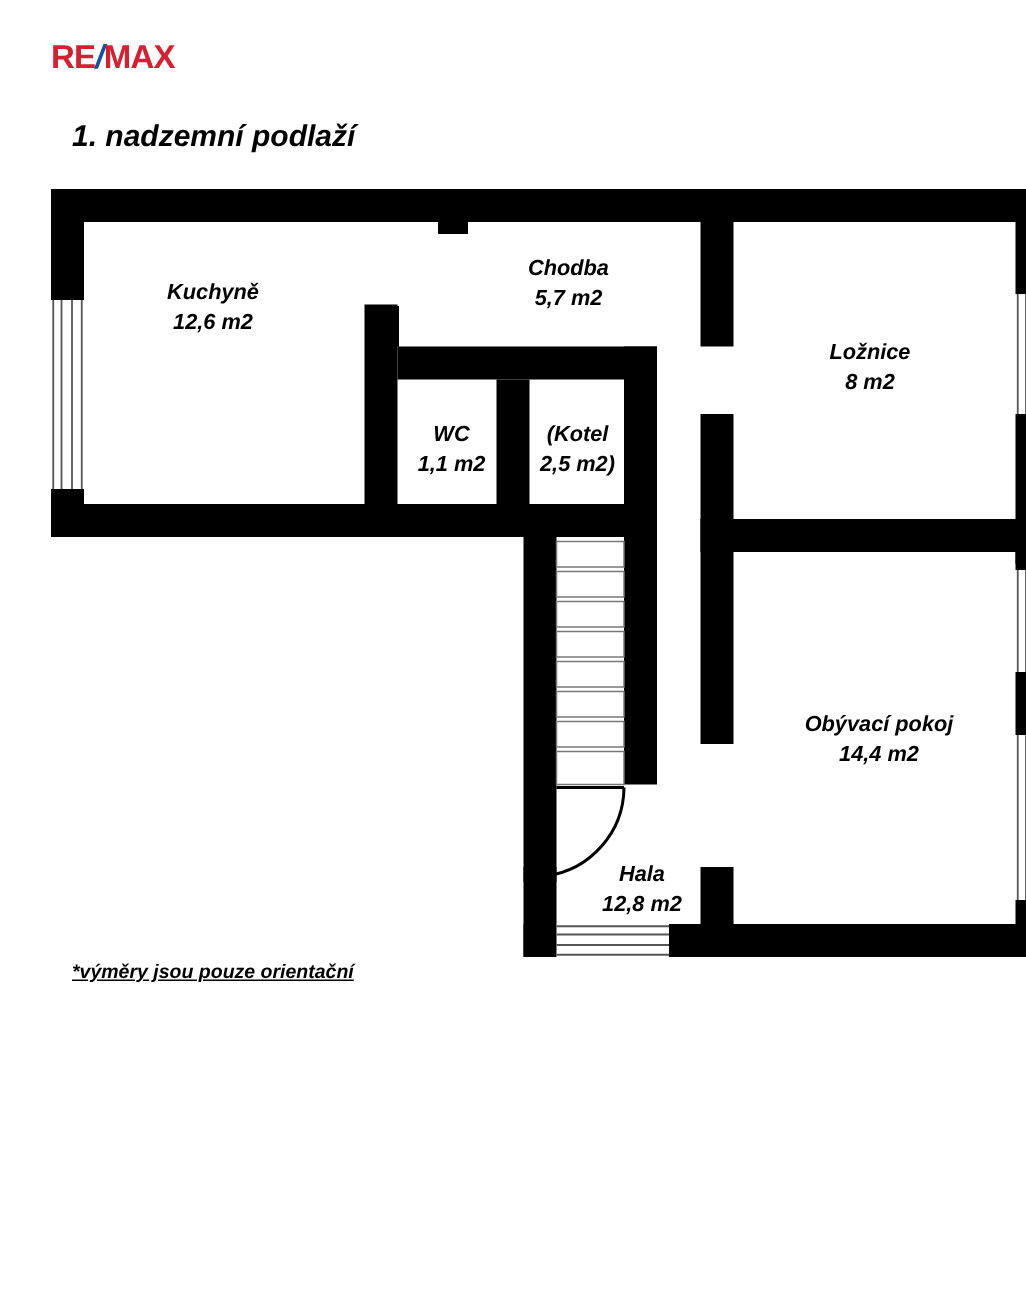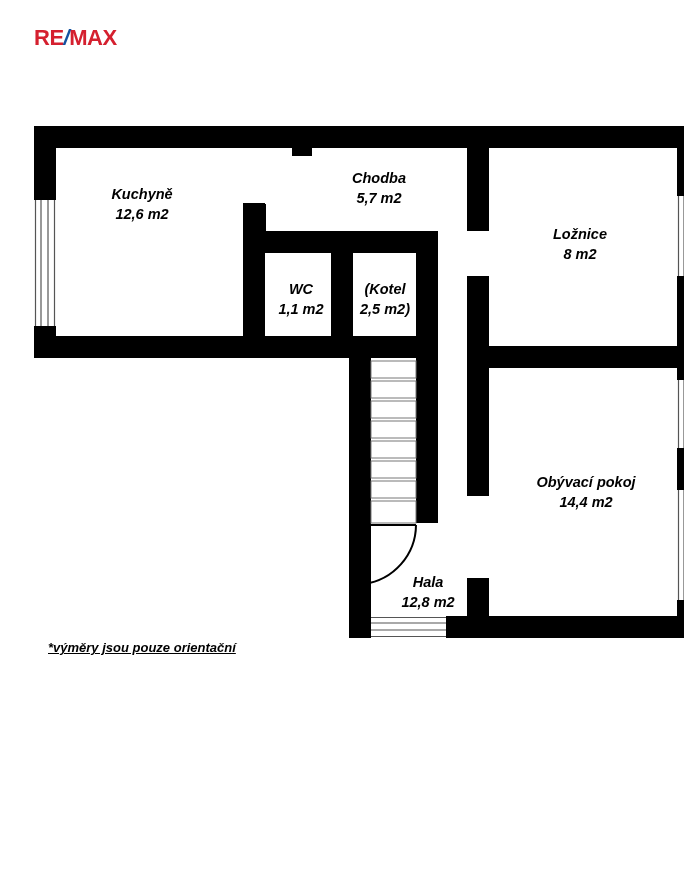--- a/index.html
+++ b/index.html
@@ -86,20 +86,21 @@
 </style>
 </head>
 <body>
 
 <div class="page">
 
   <div class="logo">
     <span class="lg-re">RE</span><span class="lg-sl">/</span><span class="lg-max">MAX</span>
   </div>
 
+  <div class="heading">1. nadzemní podlaží</div>
 
   <svg class="plan" viewBox="0 0 684 530" width="684" height="530" xmlns="http://www.w3.org/2000/svg">
 
     <g fill="#000000">
 
       <rect x="10" y="8" width="665" height="22"></rect>
 
       <rect x="268" y="30" width="20" height="8"></rect>
 
       <rect x="10" y="8" width="22" height="74"></rect>

